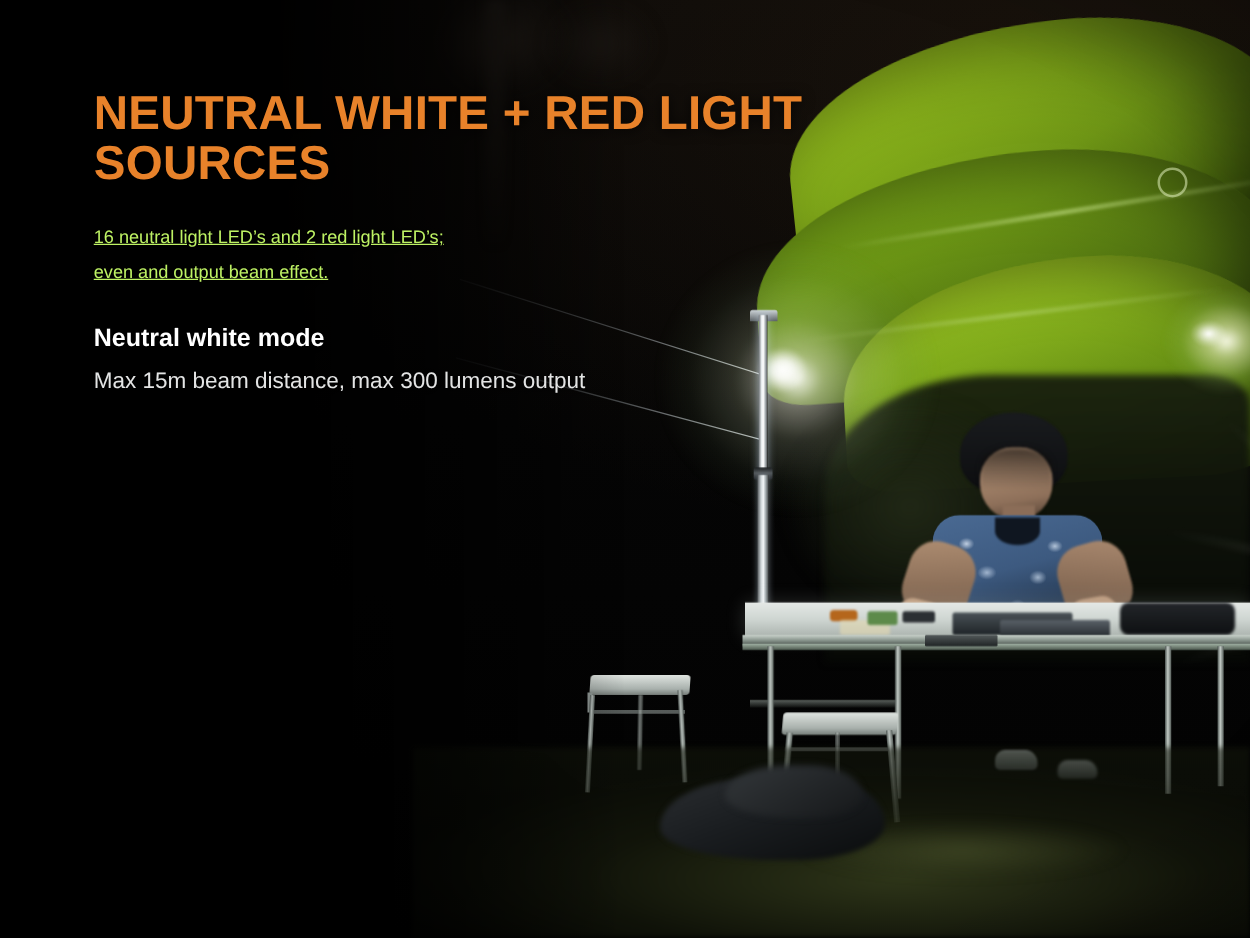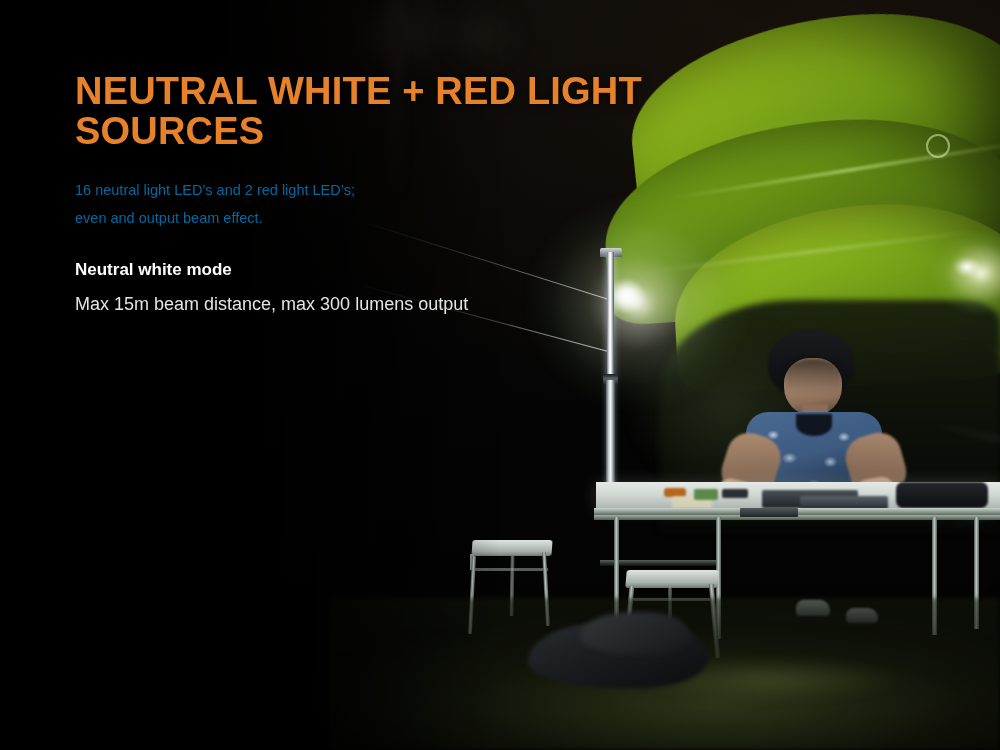--- a/index.html
+++ b/index.html
@@ -336,30 +336,31 @@
     font-size:38px;
     font-weight:700;
     line-height:1.05;
     letter-spacing:.2px;
     text-transform:uppercase;
     text-shadow:0 1px 10px rgba(0,0,0,.85);
   }
   #intro{
     margin:0;
     position:absolute;top:104px;left:0;
-    color:#0369a1;
+    color:#bef264;
     font-size:14.5px;
     line-height:1.95;
     text-shadow:0 1px 6px rgba(0,0,0,.9);
+    text-decoration:underline;
   }
   #mode-title{
     margin:0;
     position:absolute;top:188px;left:0;
     color:#ffffff;
-    font-size:17px;
+    font-size:20px;
     font-weight:700;
     text-shadow:0 1px 6px rgba(0,0,0,.9);
   }
   #mode-desc{
     margin:0;
     position:absolute;top:218px;left:0;
     color:#e3e4e4;
     font-size:18px;
     line-height:1.6;
     text-shadow:0 1px 6px rgba(0,0,0,.9);

